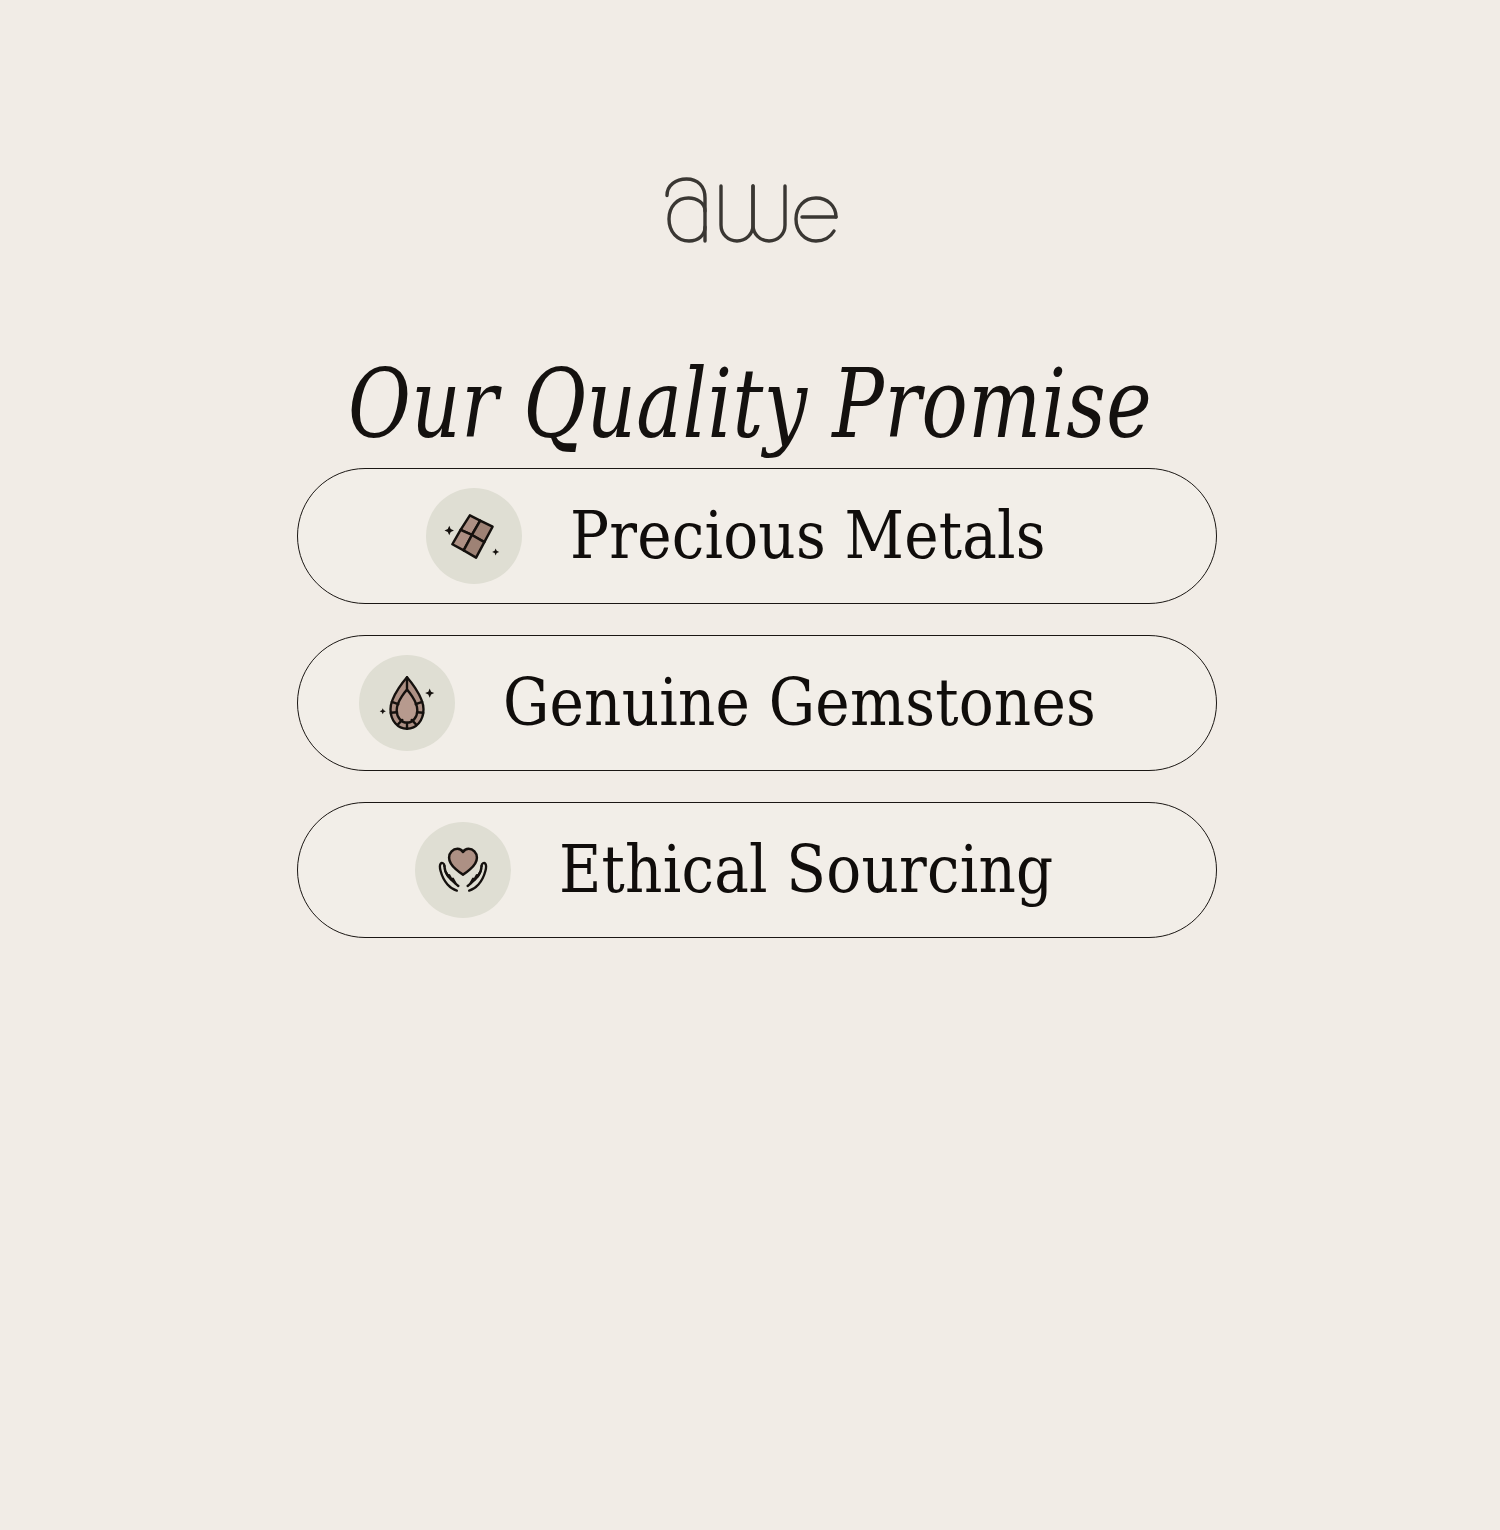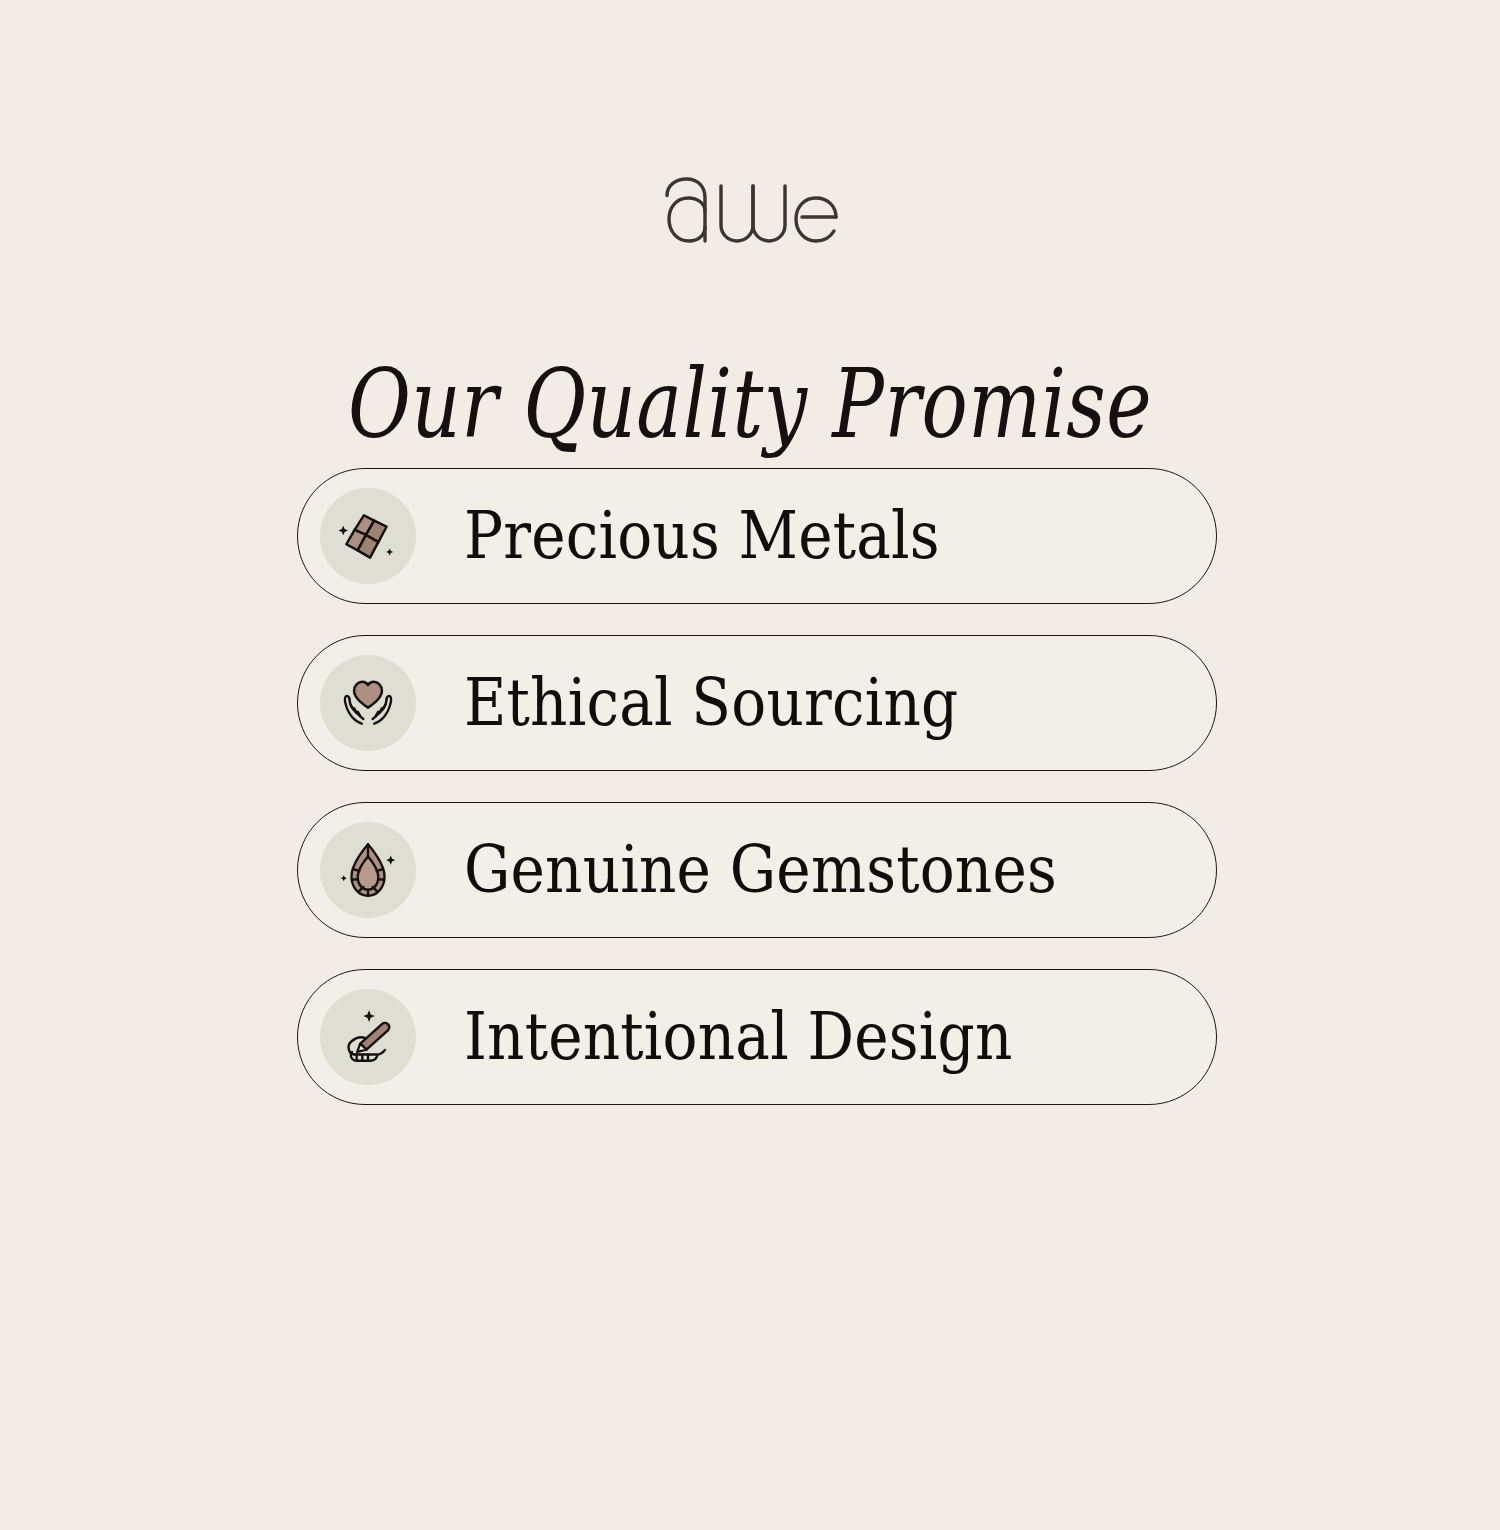--- a/index.html
+++ b/index.html
@@ -72,20 +72,21 @@
   .promise-pill {
     position: relative;
     height: 136px;
     box-sizing: border-box;
     border: 1.6px solid #1B1714;
     border-radius: 68px;
     background: #F2EEE8;
     display: flex;
     align-items: center;
     padding-left: 22px;
+    justify-content: center;
   }
 
   .pill-icon-wrap {
     flex: 0 0 auto;
     width: 96px;
     height: 96px;
     border-radius: 50%;
     background: #DFDED3;
     display: flex;
     align-items: center;
@@ -150,20 +151,46 @@
           <path d="M8 22 L9.4 25.2 L12.6 26.6 L9.4 28 L8 31.2 L6.6 28 L3.4 26.6 L6.6 25.2 Z" fill="#15110E"></path>
           <path d="M53 44 L54 46.4 L56.4 47.4 L54 48.4 L53 50.8 L52 48.4 L49.6 47.4 L52 46.4 Z" fill="#15110E"></path>
         </svg>
       </div>
       <span class="pill-label">Precious Metals</span>
     </div>
 
     <div class="promise-pill">
       <div class="pill-icon-wrap">
         <svg viewBox="0 0 64 64" fill="none">
+          <g stroke="#15110E" stroke-width="2.3" stroke-linejoin="round" stroke-linecap="round">
+
+            <path d="M32 7 C32 7 48 25 48 38 C48 49 41 57 32 57 C23 57 16 49 16 38 C16 25 32 7 32 7 Z" fill="#AD9084"></path>
+
+            <path d="M32 19 C32 19 42 30 42 39 C42 46 37.5 51 32 51 C26.5 51 22 46 22 39 C22 30 32 19 32 19 Z" fill="#B79A8E"></path>
+
+            <path d="M32 7 L32 19"></path>
+            <path d="M17.2 31 L23.6 33.2"></path>
+            <path d="M46.8 31 L40.4 33.2"></path>
+            <path d="M16.3 41.5 L22.1 41"></path>
+            <path d="M47.7 41.5 L41.9 41"></path>
+            <path d="M23.5 52.5 L27.4 48.4"></path>
+            <path d="M40.5 52.5 L36.6 48.4"></path>
+            <path d="M32 57 L32 51"></path>
+          </g>
+
+          <path d="M54 18 L55.3 21.1 L58.4 22.4 L55.3 23.7 L54 26.8 L52.7 23.7 L49.6 22.4 L52.7 21.1 Z" fill="#15110E"></path>
+          <path d="M8.5 37 L9.4 39.1 L11.5 40 L9.4 40.9 L8.5 43 L7.6 40.9 L5.5 40 L7.6 39.1 Z" fill="#15110E"></path>
+        </svg>
+      </div>
+      <span class="pill-label">Genuine Gemstones</span>
+    </div>
+
+    <div class="promise-pill">
+      <div class="pill-icon-wrap">
+        <svg viewBox="0 0 64 64" fill="none">
 
           <path d="M32 36.5 C32 36.5 18.5 28.5 18.5 20 C18.5 15 22.3 11.5 26.6 11.5 C29.4 11.5 31 13 32 14.6 C33 13 34.6 11.5 37.4 11.5 C41.7 11.5 45.5 15 45.5 20 C45.5 28.5 32 36.5 32 36.5 Z" fill="#AD9084" stroke="#15110E" stroke-width="2.4" stroke-linejoin="round"></path>
           <g stroke="#15110E" stroke-width="2.3" stroke-linecap="round" stroke-linejoin="round" fill="none">
 
             <path d="M27.5 47.5 C24 44.5 19.5 41 17.5 38 C15.5 35 14 31.5 14 28"></path>
             <path d="M14 28 C14 25.5 11.5 24.5 10.3 26 C9.3 27.3 9.5 30 10.3 33 C11.4 37.2 13.8 42.5 17 46 C19.4 48.7 22.5 51 26 52"></path>
             <path d="M17.5 38 L15 33.5"></path>
             <path d="M21 41.5 L18.5 37"></path>
             <path d="M24.5 44.7 L22.2 40.5"></path>
 
@@ -171,64 +198,16 @@
             <path d="M50 28 C50 25.5 52.5 24.5 53.7 26 C54.7 27.3 54.5 30 53.7 33 C52.6 37.2 50.2 42.5 47 46 C44.6 48.7 41.5 51 38 52"></path>
             <path d="M46.5 38 L49 33.5"></path>
             <path d="M43 41.5 L45.5 37"></path>
             <path d="M39.5 44.7 L41.8 40.5"></path>
           </g>
         </svg>
       </div>
       <span class="pill-label">Ethical Sourcing</span>
     </div>
 
-    <div class="promise-pill">
-      <div class="pill-icon-wrap">
-        <svg viewBox="0 0 64 64" fill="none">
-          <g stroke="#15110E" stroke-width="2.3" stroke-linejoin="round" stroke-linecap="round">
-
-            <path d="M32 7 C32 7 48 25 48 38 C48 49 41 57 32 57 C23 57 16 49 16 38 C16 25 32 7 32 7 Z" fill="#AD9084"></path>
-
-            <path d="M32 19 C32 19 42 30 42 39 C42 46 37.5 51 32 51 C26.5 51 22 46 22 39 C22 30 32 19 32 19 Z" fill="#B79A8E"></path>
-
-            <path d="M32 7 L32 19"></path>
-            <path d="M17.2 31 L23.6 33.2"></path>
-            <path d="M46.8 31 L40.4 33.2"></path>
-            <path d="M16.3 41.5 L22.1 41"></path>
-            <path d="M47.7 41.5 L41.9 41"></path>
-            <path d="M23.5 52.5 L27.4 48.4"></path>
-            <path d="M40.5 52.5 L36.6 48.4"></path>
-            <path d="M32 57 L32 51"></path>
-          </g>
-
-          <path d="M54 18 L55.3 21.1 L58.4 22.4 L55.3 23.7 L54 26.8 L52.7 23.7 L49.6 22.4 L52.7 21.1 Z" fill="#15110E"></path>
-          <path d="M8.5 37 L9.4 39.1 L11.5 40 L9.4 40.9 L8.5 43 L7.6 40.9 L5.5 40 L7.6 39.1 Z" fill="#15110E"></path>
-        </svg>
-      </div>
-      <span class="pill-label">Genuine Gemstones</span>
-    </div>
-
-    <div class="promise-pill">
-      <div class="pill-icon-wrap">
-        <svg viewBox="0 0 64 64" fill="none">
-
-          <path d="M33 6 L34.6 10.1 L38.7 11.7 L34.6 13.3 L33 17.4 L31.4 13.3 L27.3 11.7 L31.4 10.1 Z" fill="#15110E"></path>
-
-          <path d="M24.5 38.5 L45.5 19.5 C47.3 17.9 49.9 18 51.5 19.7 C53.1 21.3 53 23.9 51.3 25.5 L30.5 44.2 Z" fill="#9E8275" stroke="#15110E" stroke-width="2.4" stroke-linejoin="round"></path>
-          <path d="M24.5 38.5 L30.5 44.2 L21.5 46.5 Z" fill="#F2EEE8" stroke="#15110E" stroke-width="2.3" stroke-linejoin="round"></path>
-          <g stroke="#15110E" stroke-width="2.3" stroke-linecap="round" stroke-linejoin="round" fill="none">
-
-            <path d="M17 35.5 C14 37.5 12.5 41 13.5 44.5 C14.3 47.3 16.8 49 19.8 49"></path>
-            <path d="M19.8 49 L40 49 C43.5 49 46.5 47 48.5 44.5"></path>
-            <path d="M17 35.5 C20.5 32.5 25 31.5 29.5 33"></path>
-            <path d="M21 49 L21 54.5"></path>
-            <path d="M26.5 49 L26.5 54.5"></path>
-            <path d="M32 49 L32 54.5"></path>
-            <path d="M16.5 46.5 C15 48.5 15 51 16.5 53 C17.5 54.3 19 55 20.8 55 L34 55 C37.5 55 40 53 41 50"></path>
-          </g>
-        </svg>
-      </div>
-      <span class="pill-label">Intentional Design</span>
-    </div>
 
 
   </div>
 </div>
 
 </body></html>

